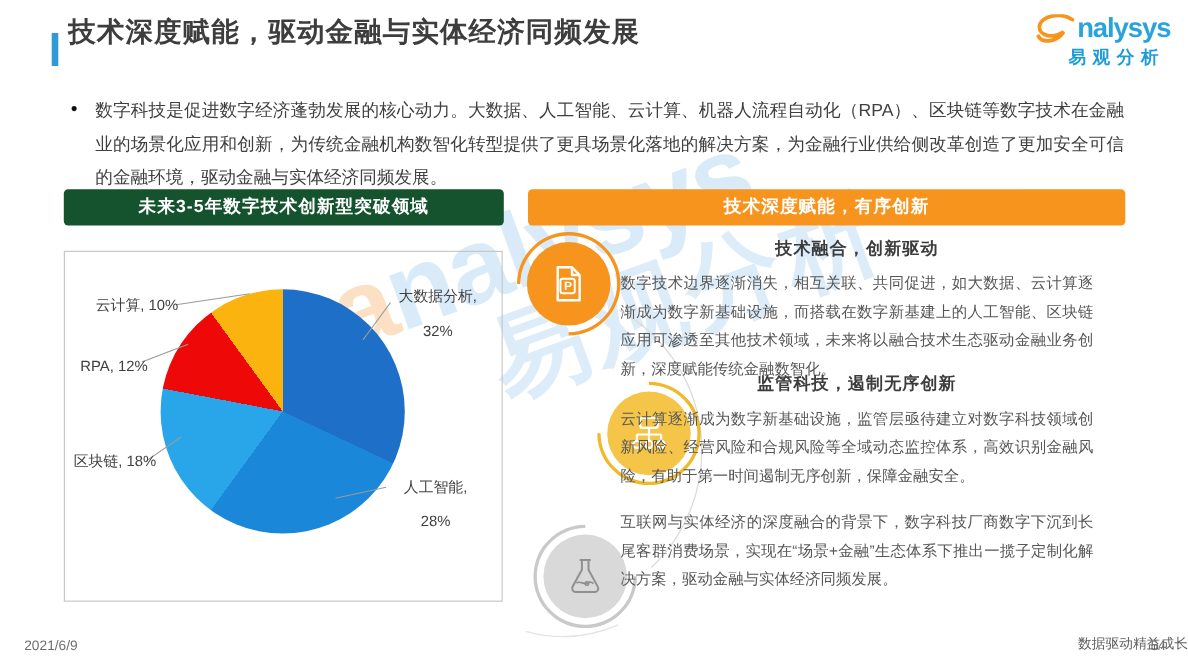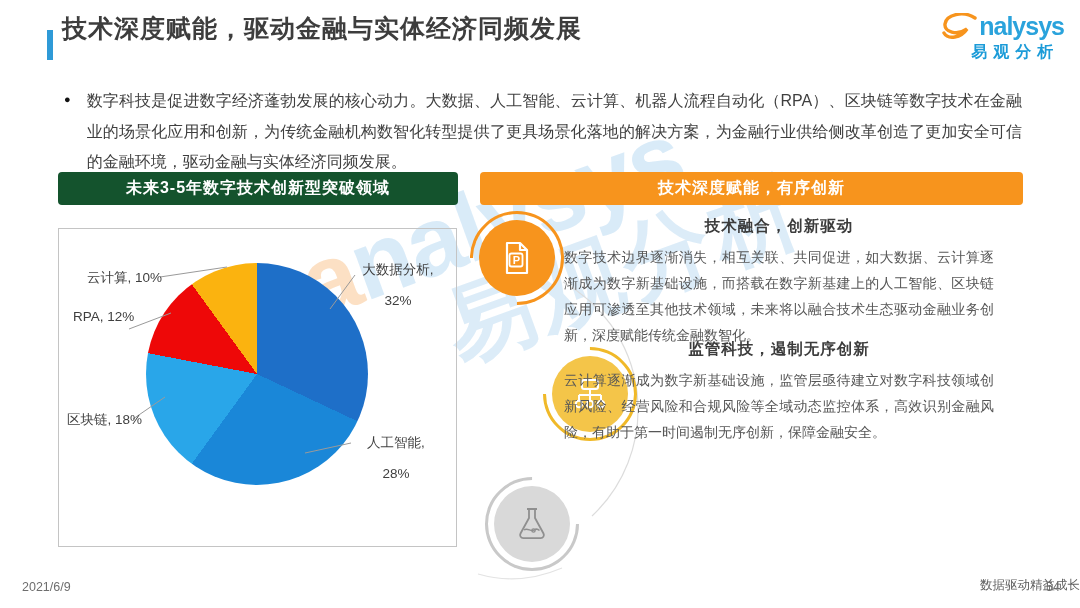--- a/index.html
+++ b/index.html
@@ -103,21 +103,21 @@
 
   <svg class="leader">
     <polyline points="101,48 168,38" fill="none" stroke="#9a9a9a" stroke-width="1"></polyline>
     <polyline points="70,100 112,84" fill="none" stroke="#9a9a9a" stroke-width="1"></polyline>
     <polyline points="74,190 106,168" fill="none" stroke="#9a9a9a" stroke-width="1"></polyline>
     <polyline points="296,46 271,80" fill="none" stroke="#9a9a9a" stroke-width="1"></polyline>
     <polyline points="292,214 246,224" fill="none" stroke="#9a9a9a" stroke-width="1"></polyline>
   </svg>
 
   <div class="callout" style="left:28px;top:40px;">云计算, 10%</div>
-  <div class="callout" style="left:14px;top:80px;">RPA, 12%</div>
+  <div class="callout" style="left:14px;top:96px;">RPA, 12%</div>
   <div class="callout" style="left:8px;top:182px;">区块链, 18%</div>
   <div class="callout two-line" style="left:292px;top:32px;">
     <span>大数据分析,</span>
     <span class="l2">32%</span>
   </div>
   <div class="callout two-line" style="left:290px;top:205px;">
     <span>人工智能,</span>
     <span class="l2">28%</span>
   </div>
 
@@ -155,17 +155,18 @@
 
 <div class="section sec1">
   <h3 class="sec-title">技术融合，创新驱动</h3>
   <p class="sec-body">数字技术边界逐渐消失，相互关联、共同促进，如大数据、云计算逐渐成为数字新基础设施，而搭载在数字新基建上的人工智能、区块链应用可渗透至其他技术领域，未来将以融合技术生态驱动金融业务创新，深度赋能传统金融数智化。</p>
 </div>
 <div class="section sec2">
   <h3 class="sec-title">监管科技，遏制无序创新</h3>
   <p class="sec-body">云计算逐渐成为数字新基础设施，监管层亟待建立对数字科技领域创新风险、经营风险和合规风险等全域动态监控体系，高效识别金融风险，有助于第一时间遏制无序创新，保障金融安全。</p>
 </div>
 <div class="section sec3">
+  <p class="sec-body">互联网与实体经济的深度融合的背景下，数字科技厂商数字下沉到长尾客群消费场景，实现在“场景+金融”生态体系下推出一揽子定制化解决方案，驱动金融与实体经济同频发展。</p>
 </div>
 
 <div class="abs footer-date">2021/6/9</div>
 <div class="abs footer-slogan">数据驱动精益成长</div>
 <div class="abs footer-page">54</div>
 
 </body></html>

